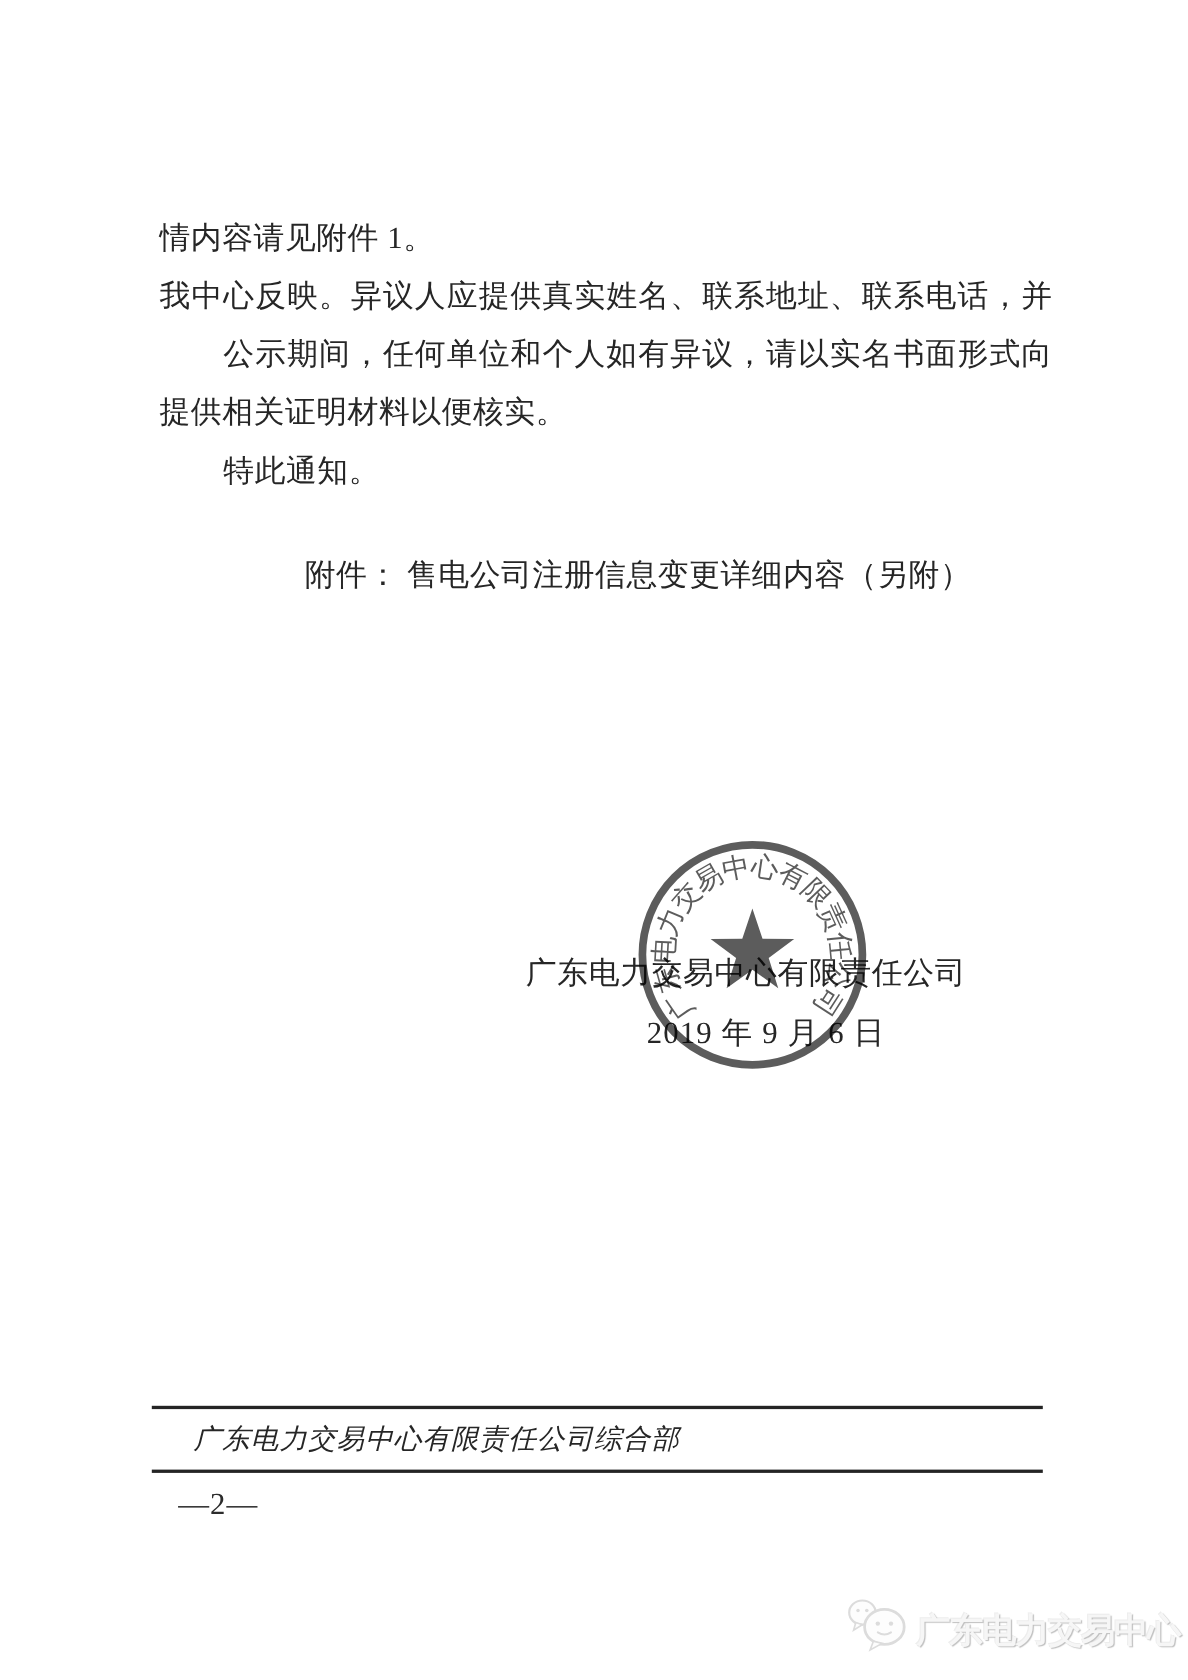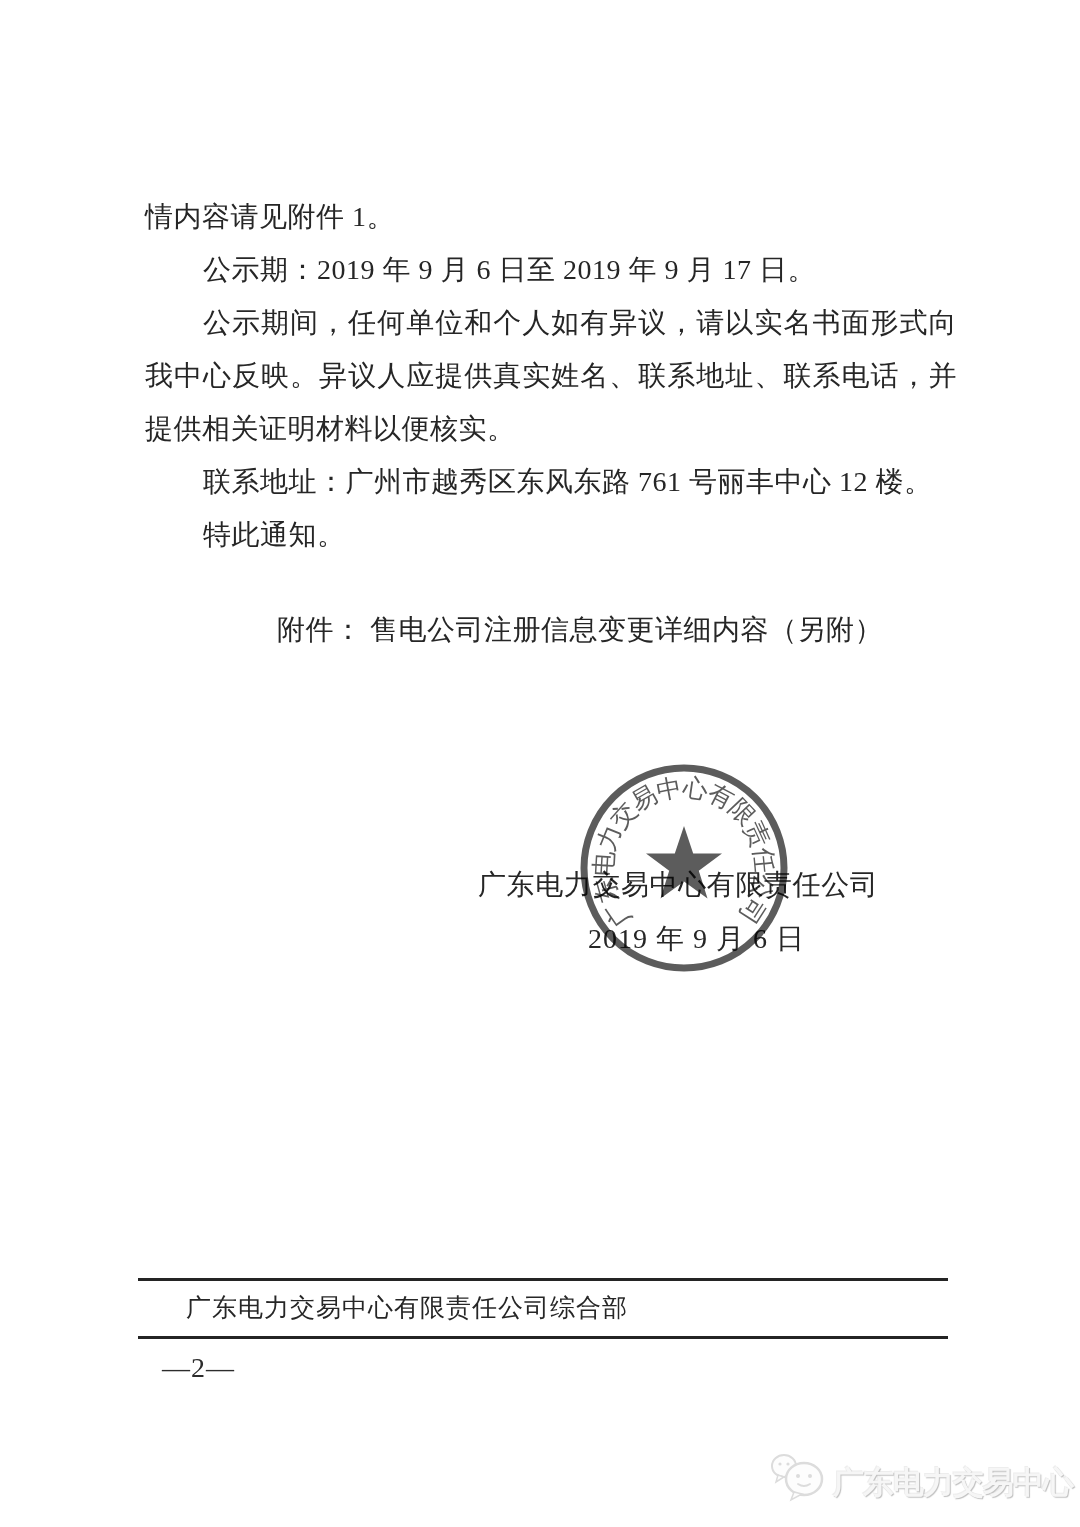--- a/index.html
+++ b/index.html
@@ -68,28 +68,29 @@
     position: absolute;
     left: 138px;
     width: 810px;
     height: 3px;
     background: #242424;
   }
   .footer-rule.top { top: 1278px; }
   .footer-rule.bottom { top: 1336px; }
   .footer-row {
     position: absolute;
-    left: 186px;
+    left: 176px;
     top: 1291px;
     width: 776px;
     display: flex;
     justify-content: space-between;
     align-items: center;
     font-size: 25px;
     letter-spacing: 1px;
+    font-style: italic;
   }
   .page-number {
     position: absolute;
     left: 162px;
     top: 1352px;
     font-size: 28px;
     letter-spacing: 1px;
     color: #2c2c2c;
   }
 
@@ -113,25 +114,23 @@
     margin-top: 12px;
   }
 </style>
 </head>
 <body>
 
 <div class="page">
 
   <div class="doc-body">
     <div class="line">情内容请见附件 1。</div>
-    <div class="line indent">公示期：2019 年 9 月 6 日至 2019 年 9 月 17 日。</div>
+    <div class="stretch">我中心反映。异议人应提供真实姓名、联系地址、联系电话，并</div>
     <div class="stretch indent">公示期间，任何单位和个人如有异议，请以实名书面形式向</div>
-    <div class="stretch">我中心反映。异议人应提供真实姓名、联系地址、联系电话，并</div>
     <div class="line">提供相关证明材料以便核实。</div>
-    <div class="line indent">联系地址：广州市越秀区东风东路 761 号丽丰中心 12 楼。</div>
     <div class="line indent">特此通知。</div>
     <div class="line indent attachment-line">附件： 售电公司注册信息变更详细内容（另附）</div>
   </div>
 
   <div class="sign-company">广东电力交易中心有限责任公司</div>
   <div class="sign-date">2019 年 9 月 6 日</div>
 
   <svg class="seal" width="230" height="230" viewBox="0 0 230 230">
     <circle cx="112" cy="108" r="100" fill="none" stroke="#3f3f3f" stroke-width="7"></circle>
     <polygon fill="#3f3f3f" points="112,66 121.2,93.4 150,93.6 126.8,110.8 135.5,138.4 112,121.6 88.5,138.4 97.2,110.8 74,93.6 102.8,93.4"></polygon>

